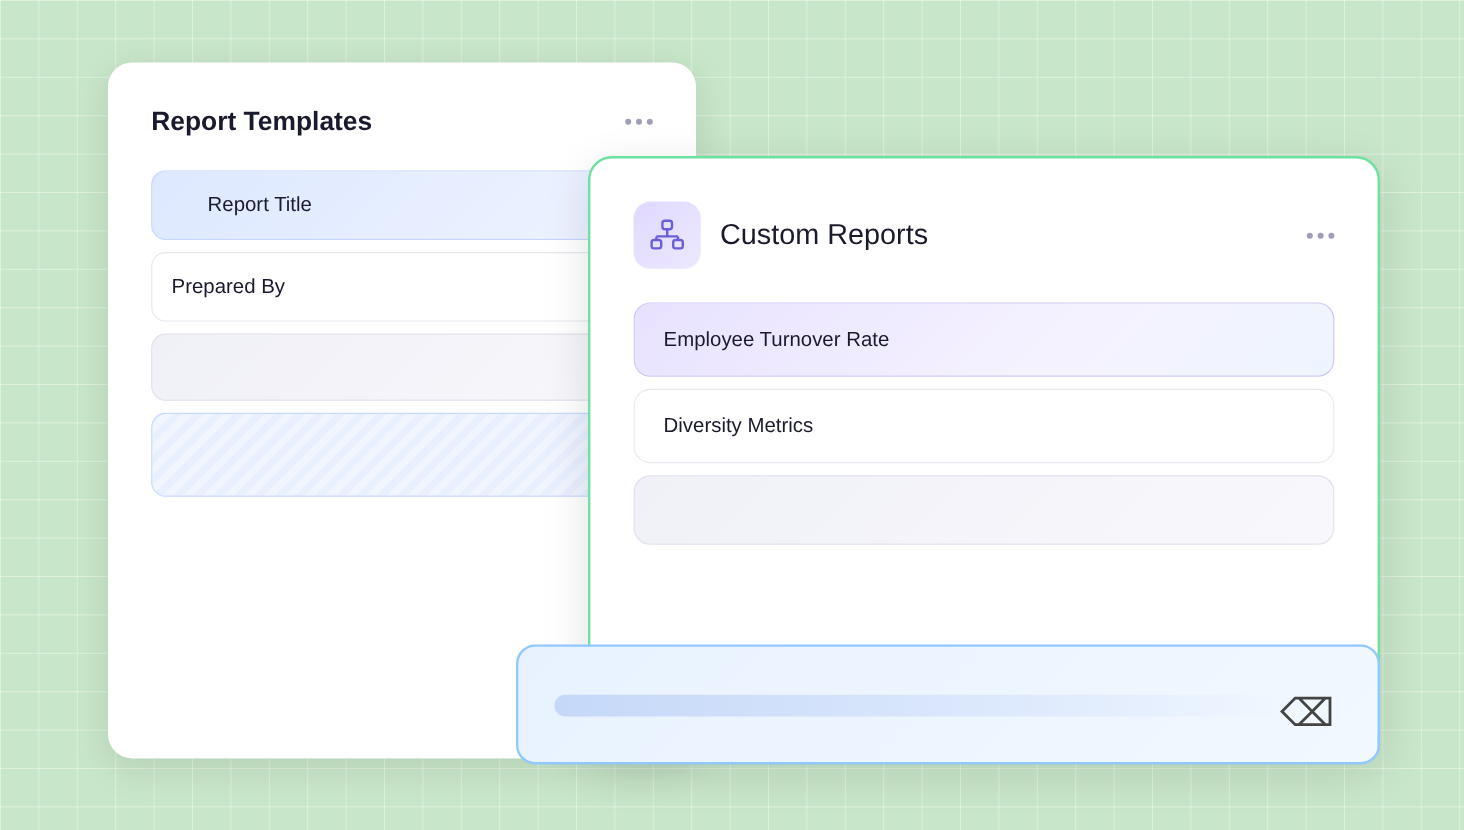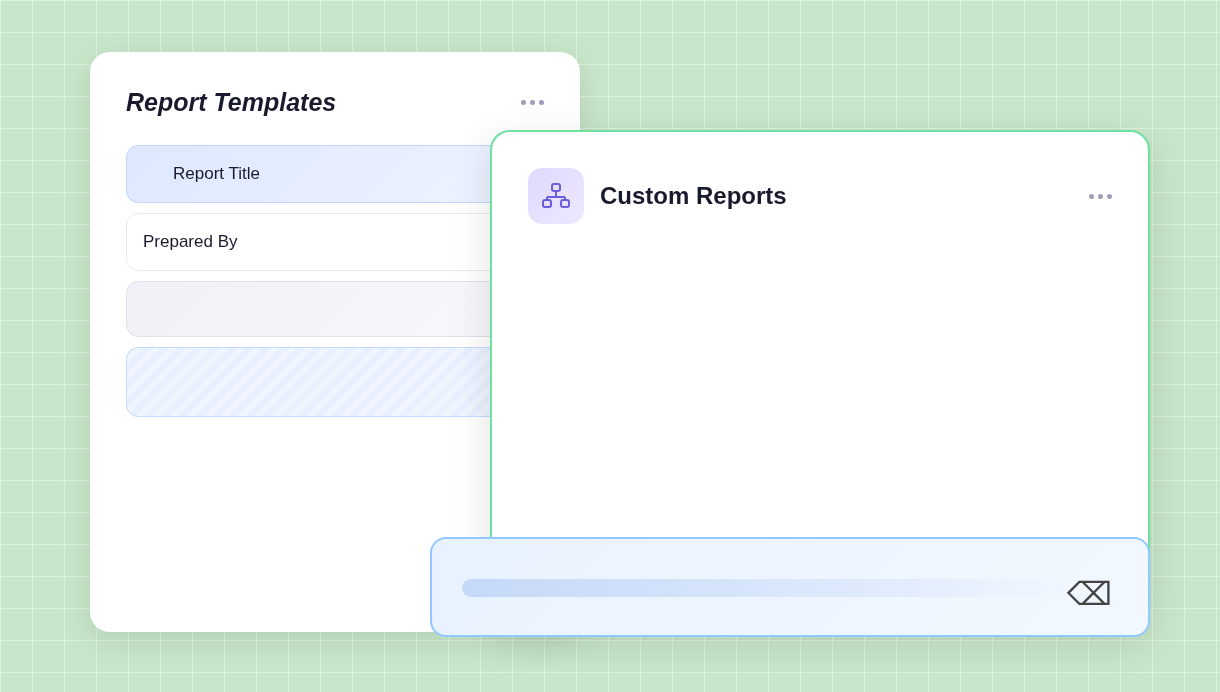--- a/index.html
+++ b/index.html
@@ -32,24 +32,23 @@
     }
 
     .card-header {
       display: flex;
       align-items: center;
       justify-content: space-between;
       margin-bottom: 28px;
     }
 
     .card-title {
-      font-size: 25px;
+      font-size: 22px;
       font-weight: 700;
       color: #1a1a2e;
-      font-style: italic;
     }
 
     .more-dots {
       display: flex;
       gap: 4px;
       align-items: center;
       cursor: pointer;
     }
 
     .dot {
@@ -143,21 +142,21 @@
       height: 56px;
       background: linear-gradient(135deg, #e0d9ff 0%, #ede8ff 100%);
       border-radius: 14px;
       display: flex;
       align-items: center;
       justify-content: center;
     }
 
     .custom-reports-title {
       font-size: 24px;
-      font-weight: 700;
+      font-weight: 400;
       color: #1a1a2e;
     }
 
     
     .report-list {
       display: flex;
       flex-direction: column;
       gap: 10px;
     }
 
@@ -260,18 +259,27 @@
         </svg>
       </div>
       <span class="custom-reports-title">Custom Reports</span>
     </div>
     <div class="more-dots">
       <span class="dot"></span>
       <span class="dot"></span>
       <span class="dot"></span>
     </div>
   </div>
+  <div class="report-list">
+    <div class="report-item gradient-purple">
+      <span>Employee Turnover Rate</span>
+    </div>
+    <div class="report-item plain-white">
+      <span>Diversity Metrics</span>
+    </div>
+    <div class="report-item empty-light"></div>
+  </div>
 </div>
 
 <div class="bottom-input-item">
   <div class="bottom-input-inner"></div>
   <span class="cursor-hand">⌫</span>
 </div>
 
 </body></html>

